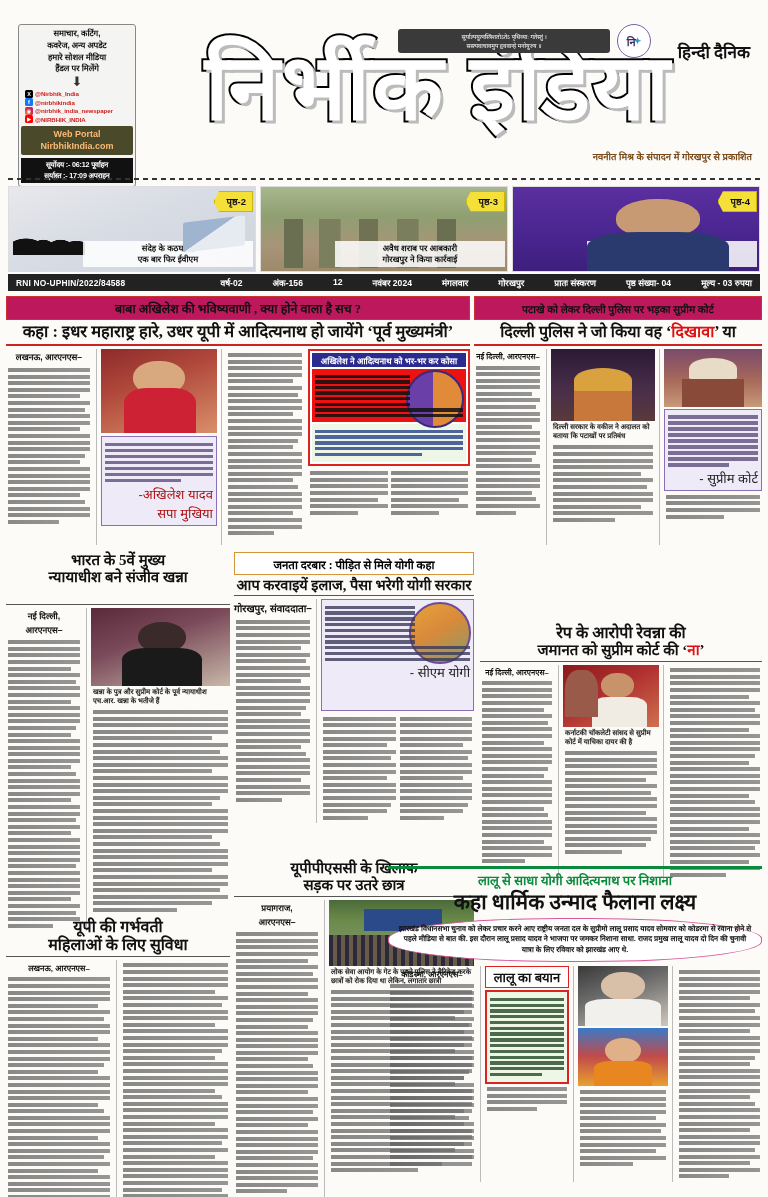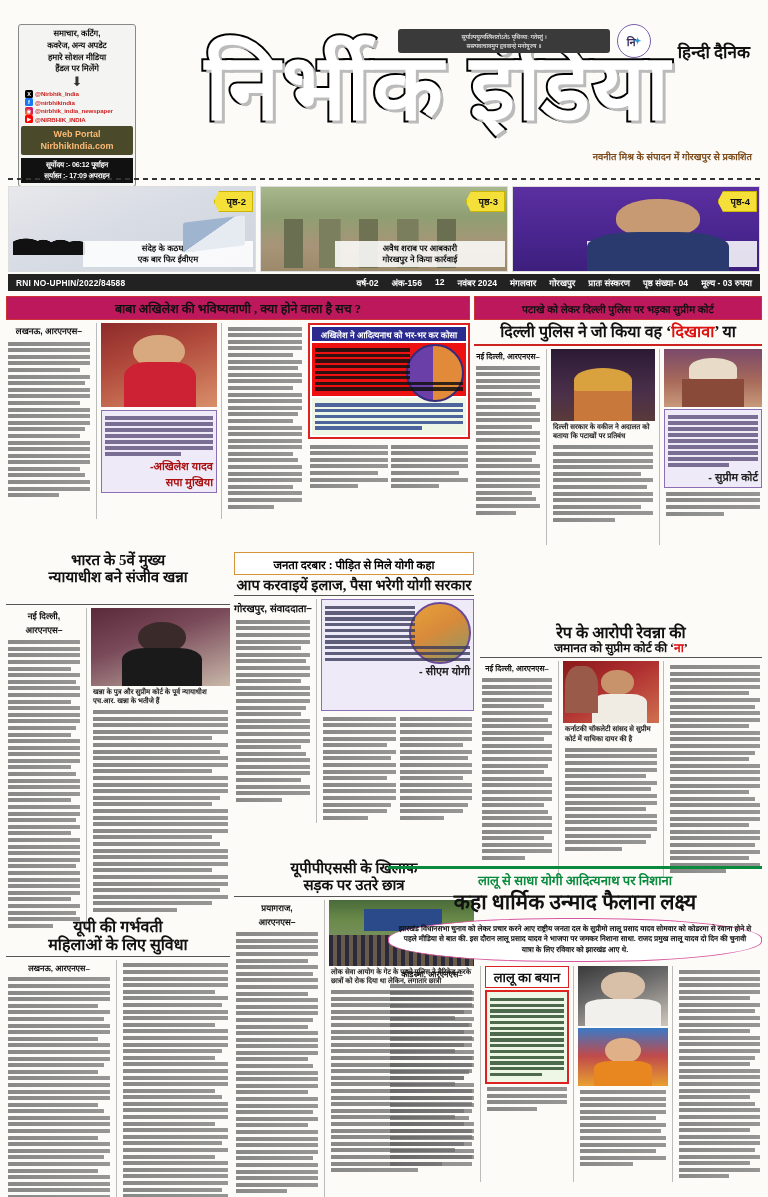--- a/index.html
+++ b/index.html
@@ -134,21 +134,21 @@
     border: 1px solid #cbb500;
   }
 
   
   .dateline {
     position: absolute; left: 8px; right: 8px; top: 274px; height: 17px;
     background: #222; color: #fff; display: flex; align-items: center;
     padding: 0 8px; gap: 14px;
   }
   .dateline .rni { font-size: 8.4px; font-weight: bold; letter-spacing: .2px; }
-  .dateline .dl-items { display: flex; gap: 13px; margin-left: auto; }
+  .dateline .dl-items { display: flex; gap: 30px; margin-left: auto; }
   .dateline .dl-items span { font-size: 8.6px; font-weight: bold; }
 
   
   .kicker-box {
     border: 1.2px solid #c33; background: #be185d; text-align: center; padding: 2px 16px;
   }
   .kicker-box span { font-size: 12.5px; font-weight: bold; color: #111; font-family: "Liberation Serif", serif; }
   .head-xl {
     font-family: "Liberation Serif", serif; font-weight: bold; color: #111;
     text-align: center; line-height: 1.12;
@@ -172,21 +172,21 @@
   
   .region { position: absolute; }
   .col { display: flex; flex-direction: column; }
 
   .redframe { border: 2px solid #d22; }
   .vrule { width: 1px; background: #bbb; }
   .quote-head { background: #2b2b8f; color: #fff; font-size: 8.4px; font-weight: bold; text-align: center; padding: 1.5px; }
 
   .purple-box { border: 1.5px solid #8a6fb5; background: #efeaf7; padding: 3px; }
   .purple-box .qln { height: 3.6px; margin: 2.4px 0; background: #5a4a7a; opacity: .78; }
-  .attrib { font-size: 11px; font-weight: bold; text-align: right; color: #222; margin-top: 1px; }
+  .attrib { font-size: 13px; font-weight: normal; text-align: right; color: #222; margin-top: 1px; }
 
   .green-rule { height: 3px; background: #0a8a3c; }
   .pink-oval { border: 1.6px solid #d8569e; border-radius: 46%; padding: 5px 8px; background: #fff; }
 
   .section-banner {
     text-align: center; font-family: "Liberation Serif", serif;
     font-weight: bold; color: #0a8a3c; font-size: 13px;
   }
   .subhead-red { color: #d11; }
   .lalu-head {
@@ -290,20 +290,21 @@
       <span>प्रातः संस्करण</span>
       <span>पृष्ठ संख्या- 04</span>
       <span>मूल्य - 03 रुपया</span>
     </div>
   </div>
 
   <div class="region" style="left:6px; top:296px; width:464px; height:250px;">
     <div class="kicker-box">
       <span>बाबा अखिलेश की भविष्यवाणी , क्या होने वाला है सच ?</span>
     </div>
+    <div class="head-xl" style="font-size:16.5px; margin-top:3px; border-bottom:2px solid #c22; padding-bottom:3px;">कहा : इधर महाराष्ट्र हारे, उधर यूपी में आदित्यनाथ हो जायेंगे ‘पूर्व मुख्यमंत्री’</div>
 
     <div style="display:flex; gap:4px; margin-top:3px; height:196px;">
 
       <div class="col" style="width:86px;">
         <div class="byline">लखनऊ, आरएनएस–</div>
         <div class="bodytext">
           <div class="ln"></div>
             <div class="ln"></div>
             <div class="ln"></div>
             <div class="ln"></div>
@@ -717,21 +718,21 @@
               <div class="ln"></div>
               <div class="ln short"></div>
           </div>
         </div>
       </div>
     </div>
   </div>
 
   <div class="region" style="left:480px; top:624px; width:282px; height:240px;">
     <div class="head-xl" style="font-size:16px;">रेप के आरोपी रेवन्ना की</div>
-    <div class="head-xl" style="font-size:12px; border-bottom:1px solid #555; padding-bottom:2px;">
+    <div class="head-xl" style="font-size:15px; border-bottom:1px solid #555; padding-bottom:2px;">
       <span>जमानत को सुप्रीम कोर्ट की ‘</span><span class="subhead-red">ना</span><span>’</span>
     </div>
 
     <div style="display:flex; gap:4px; margin-top:3px;">
       <div style="width:74px;">
         <div class="byline" style="font-size:7.6px;">नई दिल्ली, आरएनएस–</div>
         <div class="bodytext">
           <div class="ln"></div>
             <div class="ln"></div>
             <div class="ln"></div>

